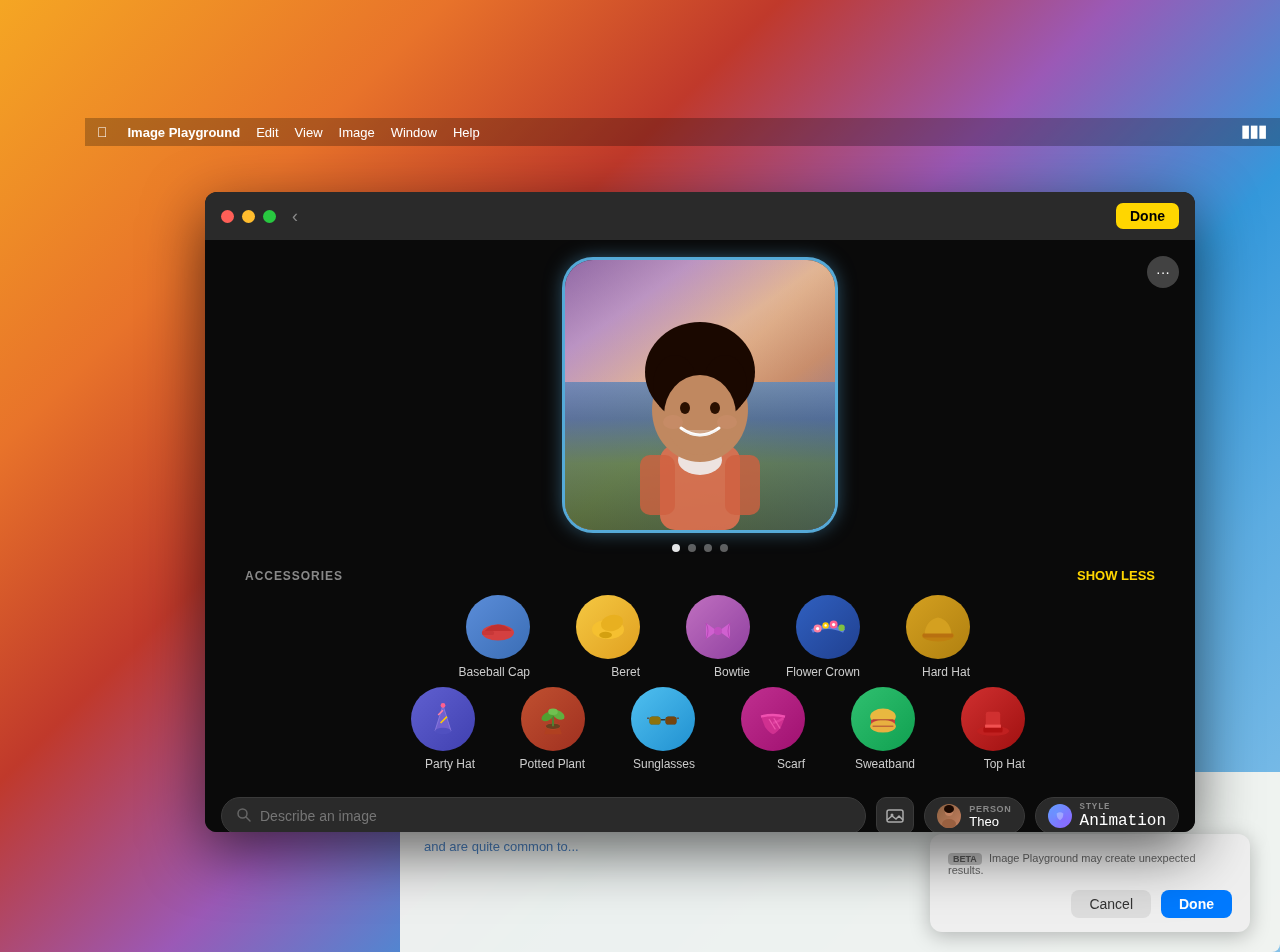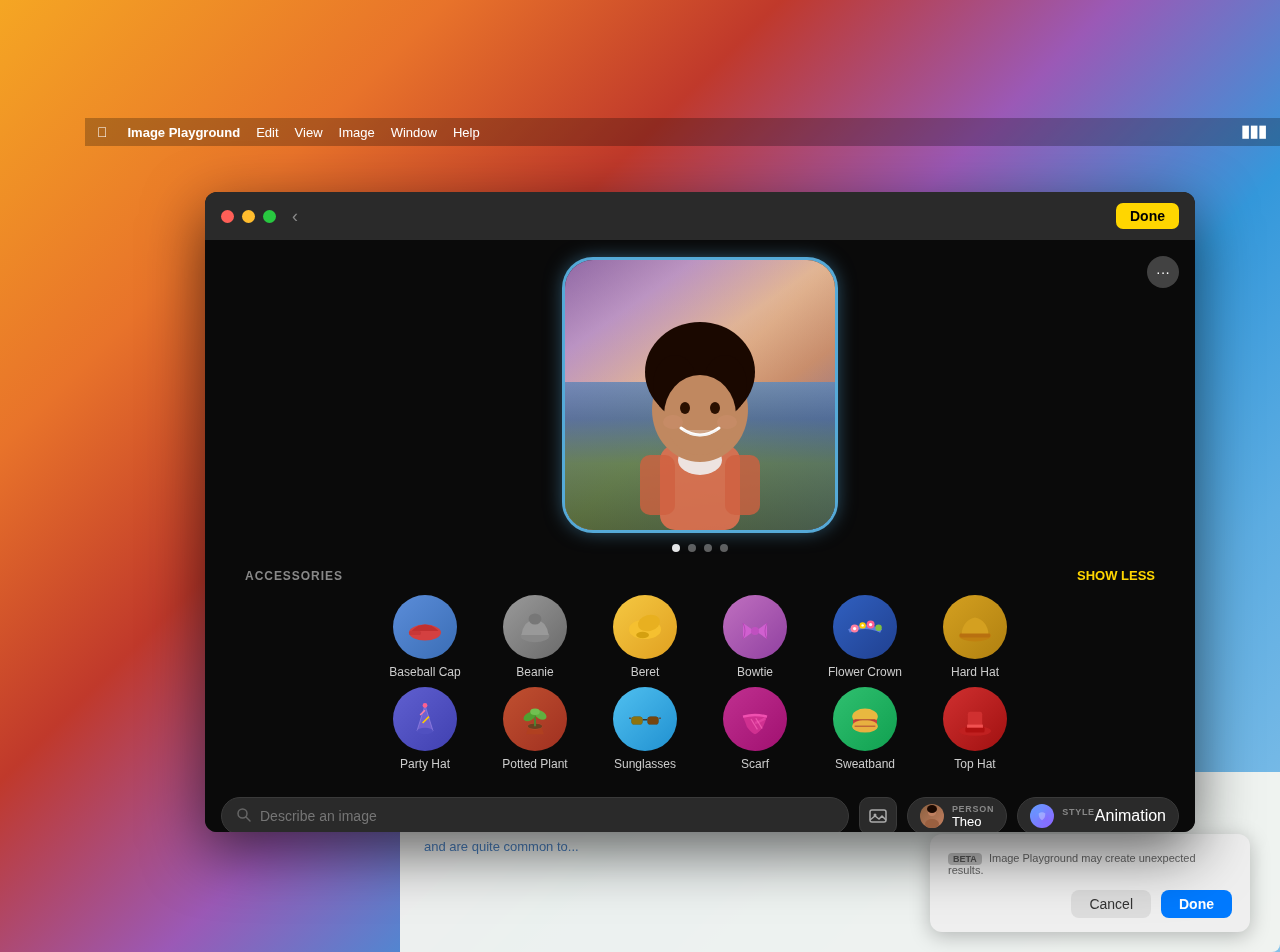--- a/index.html
+++ b/index.html
@@ -221,21 +221,21 @@
       display: flex;
       justify-content: center;
       gap: 10px;
       margin-bottom: 8px;
       width: 100%;
     }
 
     .accessory-item {
       display: flex;
       flex-direction: column;
-      align-items: center;
+      align-items: flex-end;
       gap: 6px;
       width: 100px;
       cursor: pointer;
     }
 
     .accessory-icon {
       width: 64px;
       height: 64px;
       border-radius: 50%;
       display: flex;
@@ -375,21 +375,22 @@
       border-radius: 50%;
       background: linear-gradient(135deg, #60a0ff, #9060ff);
       display: flex;
       align-items: center;
       justify-content: center;
       font-size: 12px;
     }
 
     .style-pill-text {
       display: flex;
-      flex-direction: row;
+      flex-direction: column;
+      font-family: Liberation Mono, monospace;
     }
 
     .style-label {
       font-size: 9px;
       color: #888;
       font-weight: 600;
       letter-spacing: 0.08em;
       text-transform: uppercase;
     }
 
@@ -508,30 +509,20 @@
           <div class="accessory-icon icon-baseball">
             <svg viewBox="0 0 50 50" width="40" height="40">
               <ellipse cx="25" cy="32" rx="20" ry="10" fill="#d44040"></ellipse>
               <path d="M8 30 Q25 14 42 30" fill="#c03030"></path>
               <rect x="5" y="30" width="15" height="5" rx="2" fill="#c83838"></rect>
             </svg>
           </div>
           <span class="accessory-label">Baseball Cap</span>
         </div>
 
-        <div class="accessory-item">
-          <div class="accessory-icon icon-beanie">
-            <svg viewBox="0 0 50 50" width="40" height="40">
-              <ellipse cx="25" cy="36" rx="18" ry="8" fill="#888"></ellipse>
-              <path d="M8 35 Q10 18 25 14 Q40 18 42 35" fill="#999"></path>
-              <ellipse cx="25" cy="15" rx="8" ry="7" fill="#777"></ellipse>
-            </svg>
-          </div>
-          <span class="accessory-label">Beanie</span>
-        </div>
 
         <div class="accessory-item">
           <div class="accessory-icon icon-beret">
             <svg viewBox="0 0 50 50" width="40" height="40">
               <ellipse cx="25" cy="28" rx="20" ry="12" fill="#f5c030"></ellipse>
               <ellipse cx="30" cy="20" rx="14" ry="10" fill="#e8b020" transform="rotate(-15,30,20)"></ellipse>
               <ellipse cx="22" cy="35" rx="8" ry="4" fill="#d4a010"></ellipse>
             </svg>
           </div>
           <span class="accessory-label">Beret</span>

